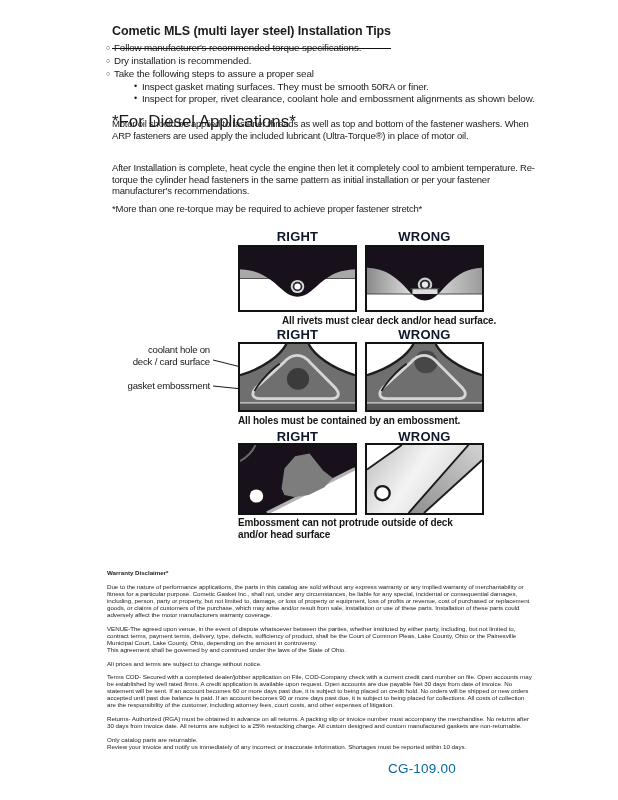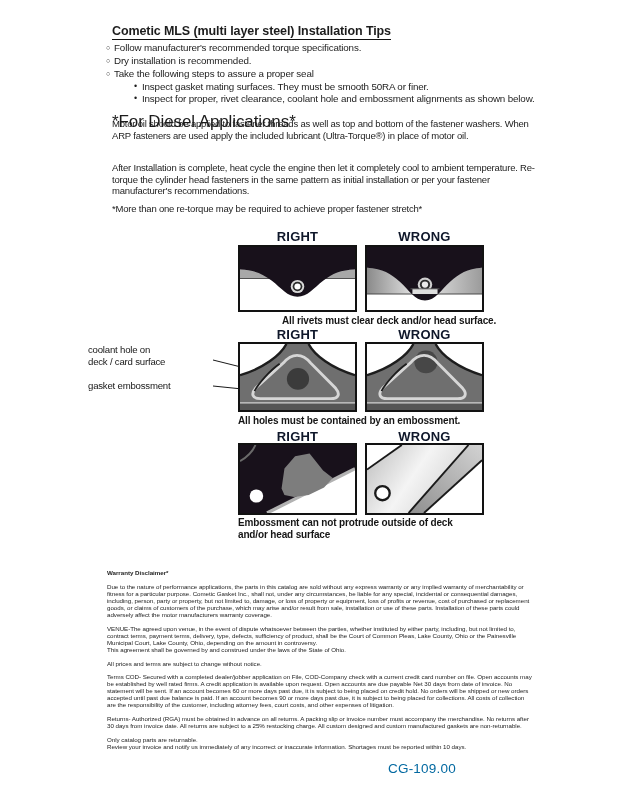--- a/index.html
+++ b/index.html
@@ -7,21 +7,21 @@
   .page {
     position:relative; width:618px; height:800px; margin:0 auto;
     background:#ffffff; overflow:hidden;
     font-family:"Liberation Sans", sans-serif; color:#1c1c1c;
     -webkit-font-smoothing:antialiased;
   }
   .abs { position:absolute; }
 
   .title {
     left:112px; top:24px; font-size:12.5px; font-weight:bold;
-    letter-spacing:-0.1px; border-bottom:1.6px solid #111; padding-bottom:1px;
+    letter-spacing:-0.1px; border-bottom:1.6px solid #111; padding-bottom:10px;
   }
 
   .tips { left:106px; top:42px; width:490px; font-size:9.8px; letter-spacing:-0.15px; }
   .tip-row { display:flex; align-items:baseline; line-height:12px; }
   .tip-dot { font-size:7px; width:8px; flex:0 0 8px; position:relative; top:-1px; }
   .tip-sub { padding-left:28px; }
   .tip-sub .tip-dot { font-size:9px; }
 
   .diesel-heading { left:112px; top:112px; font-size:17px; font-weight:normal; letter-spacing:-0.1px;text-align:right; }
   .body-para { left:112px; width:432px; font-size:9.5px; line-height:11.5px; letter-spacing:-0.2px; }
@@ -29,21 +29,21 @@
   .p2 { top:162px; }
   .note { top:203px; }
 
   .rw-label { width:119px; text-align:center; font-size:13px; font-weight:600; letter-spacing:0.2px; color:#0f172a; }
   .dbox { width:119px; height:67px; border:2px solid #121212; background:#fff; }
   .dbox svg { display:block; width:100%; height:100%; }
   .dbox2 { height:70px; }
   .dbox3 { height:72px; }
   .cap { font-size:10px; font-weight:600; letter-spacing:-0.15px; color:#161616; }
 
-  .callout { width:122px; font-size:9.6px; line-height:11.5px; letter-spacing:-0.2px; color:#161616; }
+  .callout { width:122px; text-align:right; font-size:9.6px; line-height:11.5px; letter-spacing:-0.2px; color:#161616; }
 
   .warranty { left:107px; top:570px; width:426px; font-size:6.2px; line-height:6.95px; letter-spacing:-0.03px; color:#232323; }
   .warranty .w-h { font-weight:bold; }
   .w-gap { margin-top:7px; }
 
   .cg-num { left:388px; top:761px; font-size:13.5px; letter-spacing:0.2px; color:#0369a1; }
 </style>
 </head>
 <body>
 

